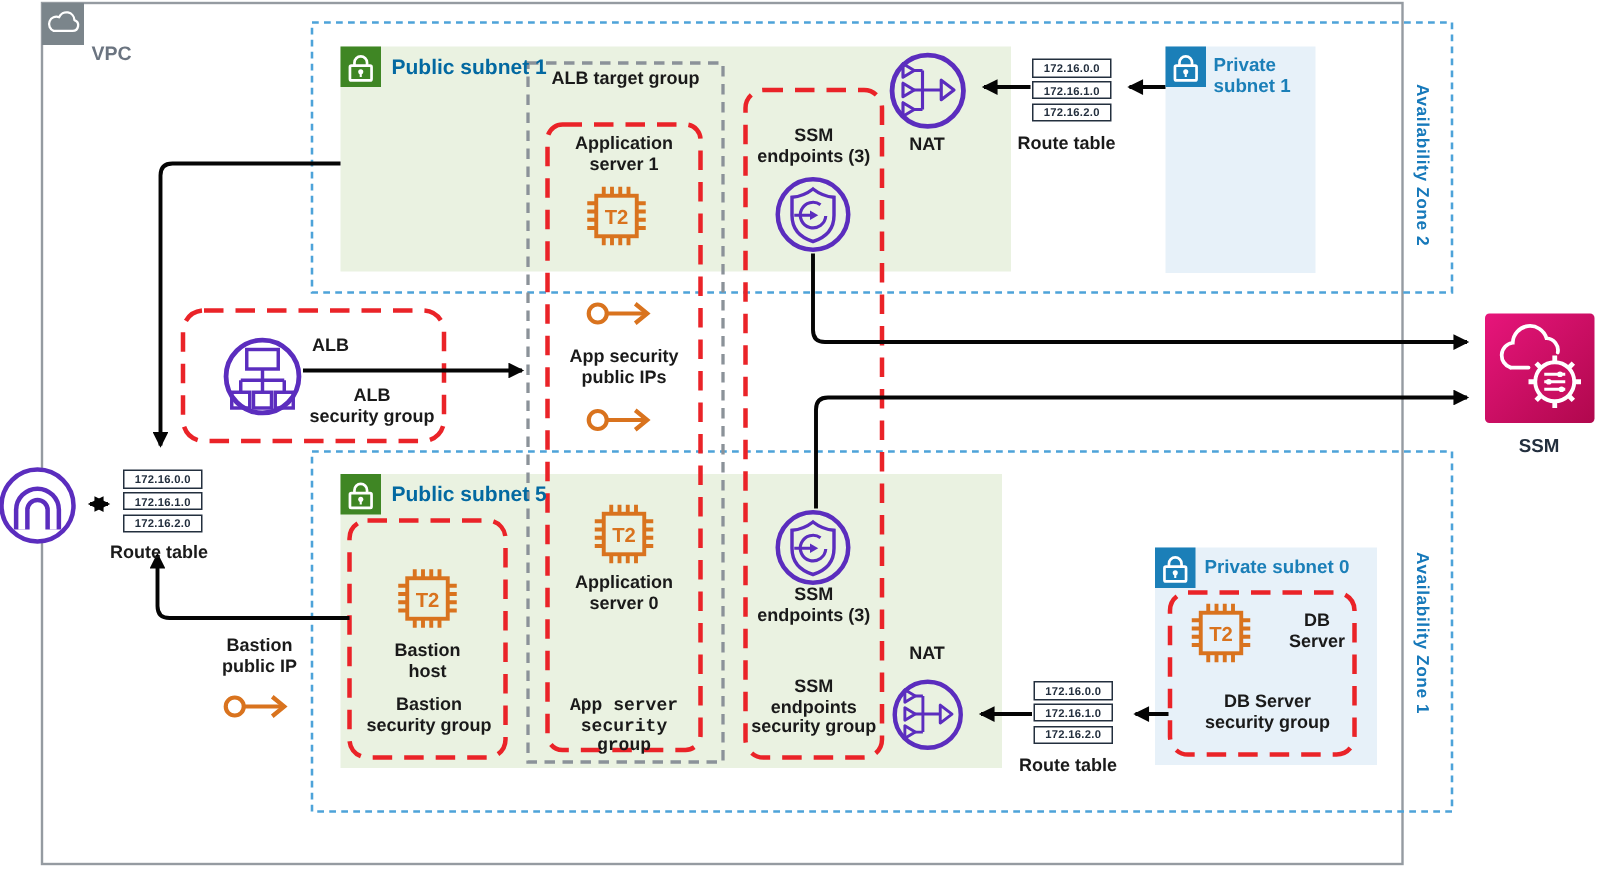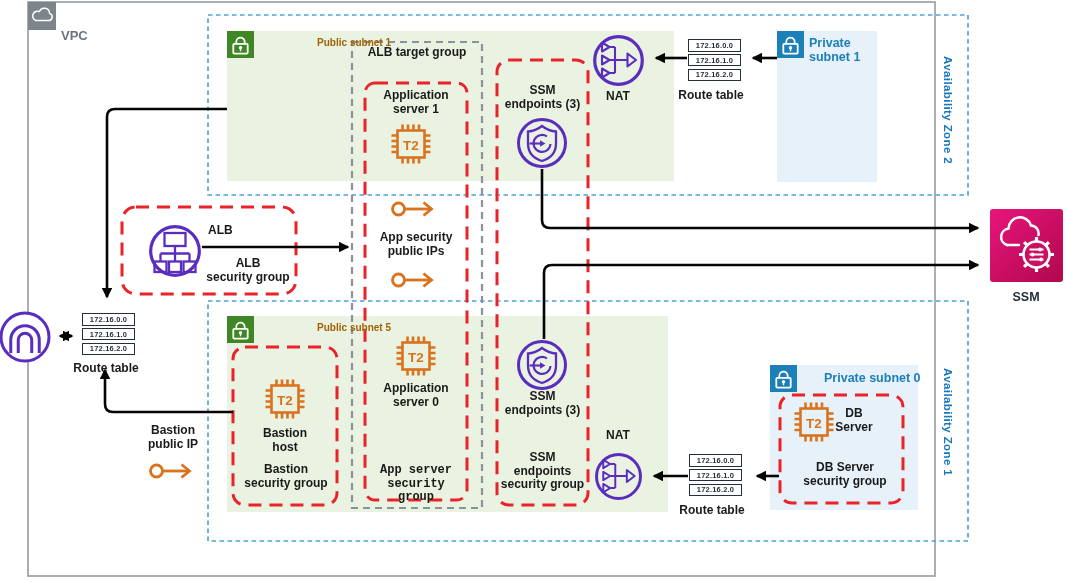--- a/index.html
+++ b/index.html
@@ -6,21 +6,21 @@
   #canvas{position:relative;width:1068px;height:582px;background:#fff;overflow:hidden;
           font-family:"Liberation Sans",sans-serif;}
   .fill{position:absolute;}
   .fill.green{background:#eaf2e1;}
   .fill.blue{background:#e7f1f9;}
   #overlay{position:absolute;left:0;top:0;width:1068px;height:582px;z-index:3;pointer-events:none;}
   .icon{position:absolute;z-index:4;}
   .lbl{position:absolute;z-index:5;font-weight:bold;font-size:12px;line-height:1.13;
        color:#1a1a1a;text-align:center;white-space:pre-line;}
   .lbl.left{text-align:left;}
-  .lbl.green{color:#a16207;font-size:10px;text-align:right;}
+  .lbl.green{color:#0369a1;font-size:14px;}
   .lbl.blue{color:#1b7fb8;font-size:12.5px;}
   .lbl.gray{color:#6b7480;font-size:13px;margin-top:22px;}
   .lbl.navy{color:#232f3e;font-size:12.5px;}
   .lbl.vert{writing-mode:vertical-rl;color:#1779ba;font-size:11.5px;letter-spacing:.4px;
             text-align:center;height:140px;}
   .rt{position:absolute;z-index:5;display:flex;flex-direction:column;gap:2.3px;}
   .rt .row{width:53px;height:12.5px;background:#fff;border:1.6px solid #232f3e;
            box-sizing:border-box;font-size:7.5px;font-weight:bold;color:#232f3e;
            display:flex;align-items:center;justify-content:center;letter-spacing:.2px;}
   .ssmbox{position:absolute;left:990px;top:209px;width:73px;height:73px;z-index:4;
@@ -284,21 +284,21 @@
   </div>
 
   <div class="lbl left gray" style="left:61px;top:7px;width:60px;">VPC</div>
   <div class="lbl vert" style="left:941px;top:40px;">Availability Zone 2</div>
   <div class="lbl vert" style="left:941px;top:352px;">Availability Zone 1</div>
 
   <div class="lbl left green" style="left:261px;top:37px;width:130px;">Public subnet 1</div>
   <div class="lbl left green" style="left:261px;top:322px;width:130px;">Public subnet 5</div>
   <div class="lbl left blue" style="left:809px;top:36px;width:70px;">Private
 subnet 1</div>
-  <div class="lbl left blue" style="left:824px;top:371px;width:99px;">Private subnet 0</div>
+  <div class="lbl left blue" style="left:803px;top:371px;width:99px;">Private subnet 0</div>
 
   <div class="lbl" style="left:352px;top:46px;width:130px;">ALB target group</div>
   <div class="lbl" style="left:372px;top:89px;width:88px;">Application
 server 1</div>
   <div class="lbl" style="left:372px;top:382px;width:88px;">Application
 server 0</div>
 
   <div class="lbl" style="left:497px;top:84px;width:91px;">SSM
 endpoints (3)</div>
   <div class="lbl" style="left:497px;top:390px;width:91px;">SSM
@@ -323,20 +323,20 @@
   <div class="lbl" style="left:371px;top:464px;width:90px;font-family:Liberation Mono, monospace;">App server
 security group</div>
 
   <div class="lbl" style="left:255px;top:427px;width:60px;">Bastion
 host</div>
   <div class="lbl" style="left:238px;top:463px;width:96px;">Bastion
 security group</div>
   <div class="lbl" style="left:138px;top:424px;width:70px;">Bastion
 public IP</div>
 
-  <div class="lbl" style="left:828px;top:407px;width:52px;">DB
+  <div class="lbl" style="left:852px;top:407px;width:52px;">DB
 Server</div>
   <div class="lbl" style="left:797px;top:461px;width:96px;">DB Server
 security group</div>
 
   <div class="lbl navy" style="left:996px;top:290px;width:60px;">SSM</div>
 
 </div>
 
 </body></html>

